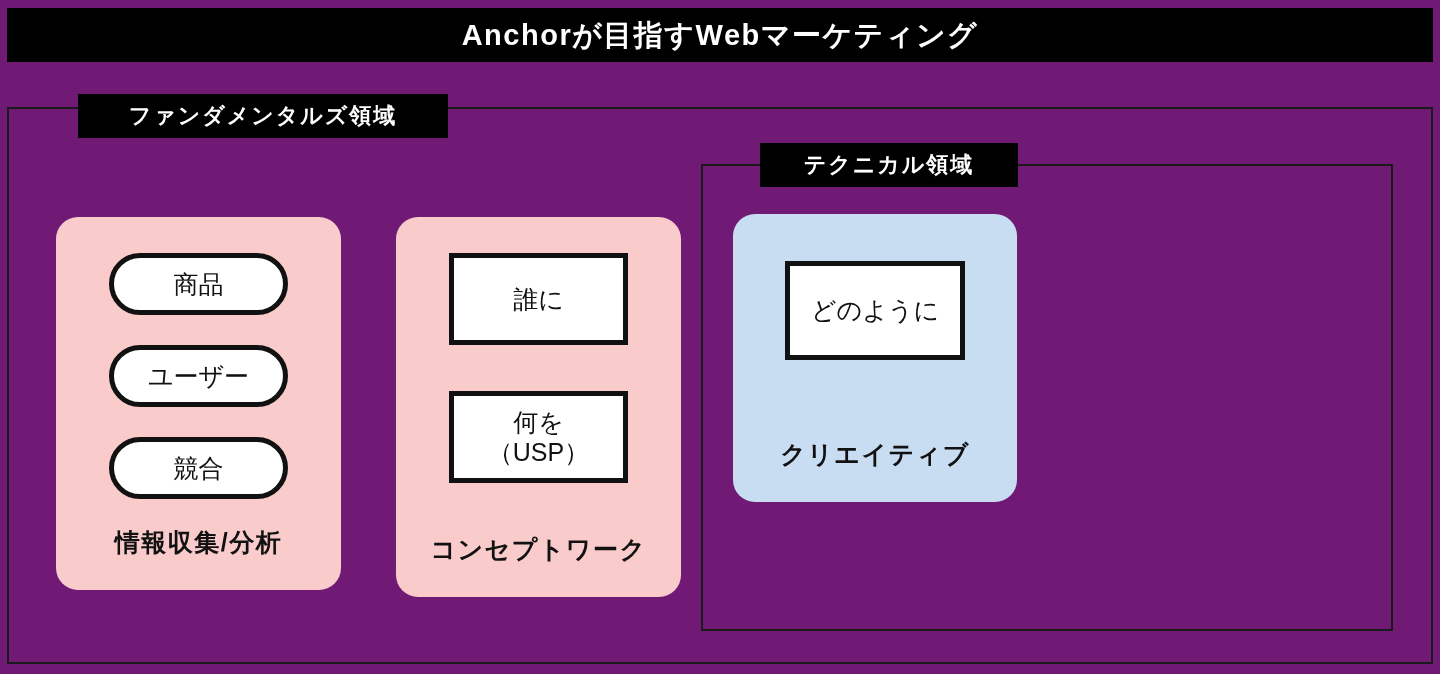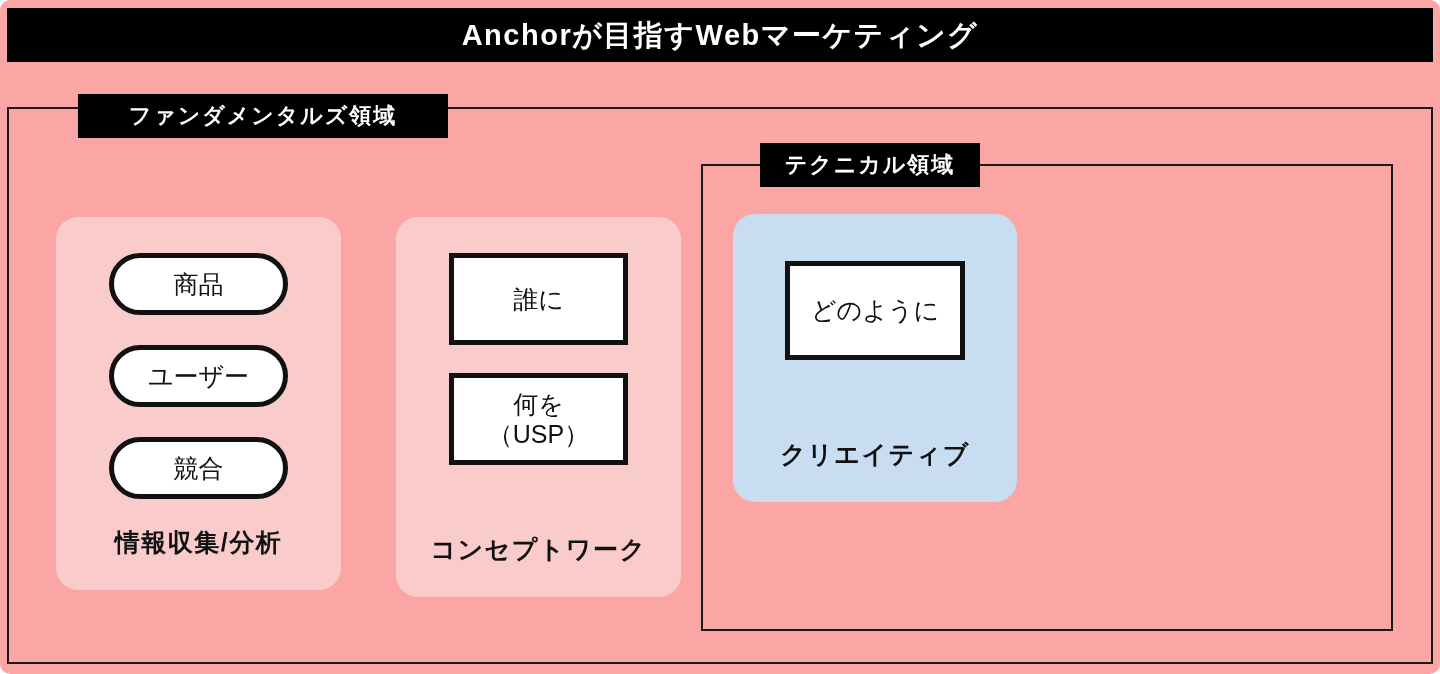--- a/index.html
+++ b/index.html
@@ -8,23 +8,22 @@
     background: #ffffff;
   }
   body {
     font-family: "Liberation Sans", "DejaVu Sans", sans-serif;
     -webkit-font-smoothing: antialiased;
   }
   #canvas {
     position: relative;
     width: 1440px;
     height: 674px;
-    background: #fca5a5;
+    background: #701a75;
     overflow: hidden;
-    border-radius: 10px;
   }
 
   
   .title-bar {
     position: absolute;
     left: 7px;
     top: 8px;
     width: 1426px;
     height: 54px;
     background: #000000;
@@ -76,21 +75,21 @@
   }
   #badge-fundamentals {
     left: 78px;
     top: 94px;
     width: 370px;
     height: 44px;
   }
   #badge-technical {
     left: 760px;
     top: 143px;
-    width: 220px;
+    width: 258px;
     height: 44px;
   }
 
   
   .pillar {
     position: absolute;
     border-radius: 22px;
     box-sizing: border-box;
     display: flex;
     flex-direction: column;
@@ -149,21 +148,21 @@
     border-radius: 999px;
     margin-bottom: 30px;
   }
   .node-pill:last-child { margin-bottom: 0; }
 
   .node-rect-concept {
     width: 179px;
     height: 92px;
     margin-bottom: 28px;
   }
-  .node-rect-concept:last-child { margin-bottom: 0; }
+  .node-rect-concept:last-child { margin-bottom: 0; margin-top: 18px; }
   .node-rect-concept.two-line { height: 92px; }
 
   .node-rect-tech {
     width: 180px;
     height: 99px;
   }
 
   .node-text { display: block; }
   .node-text-line { display: block; }
 </style>

